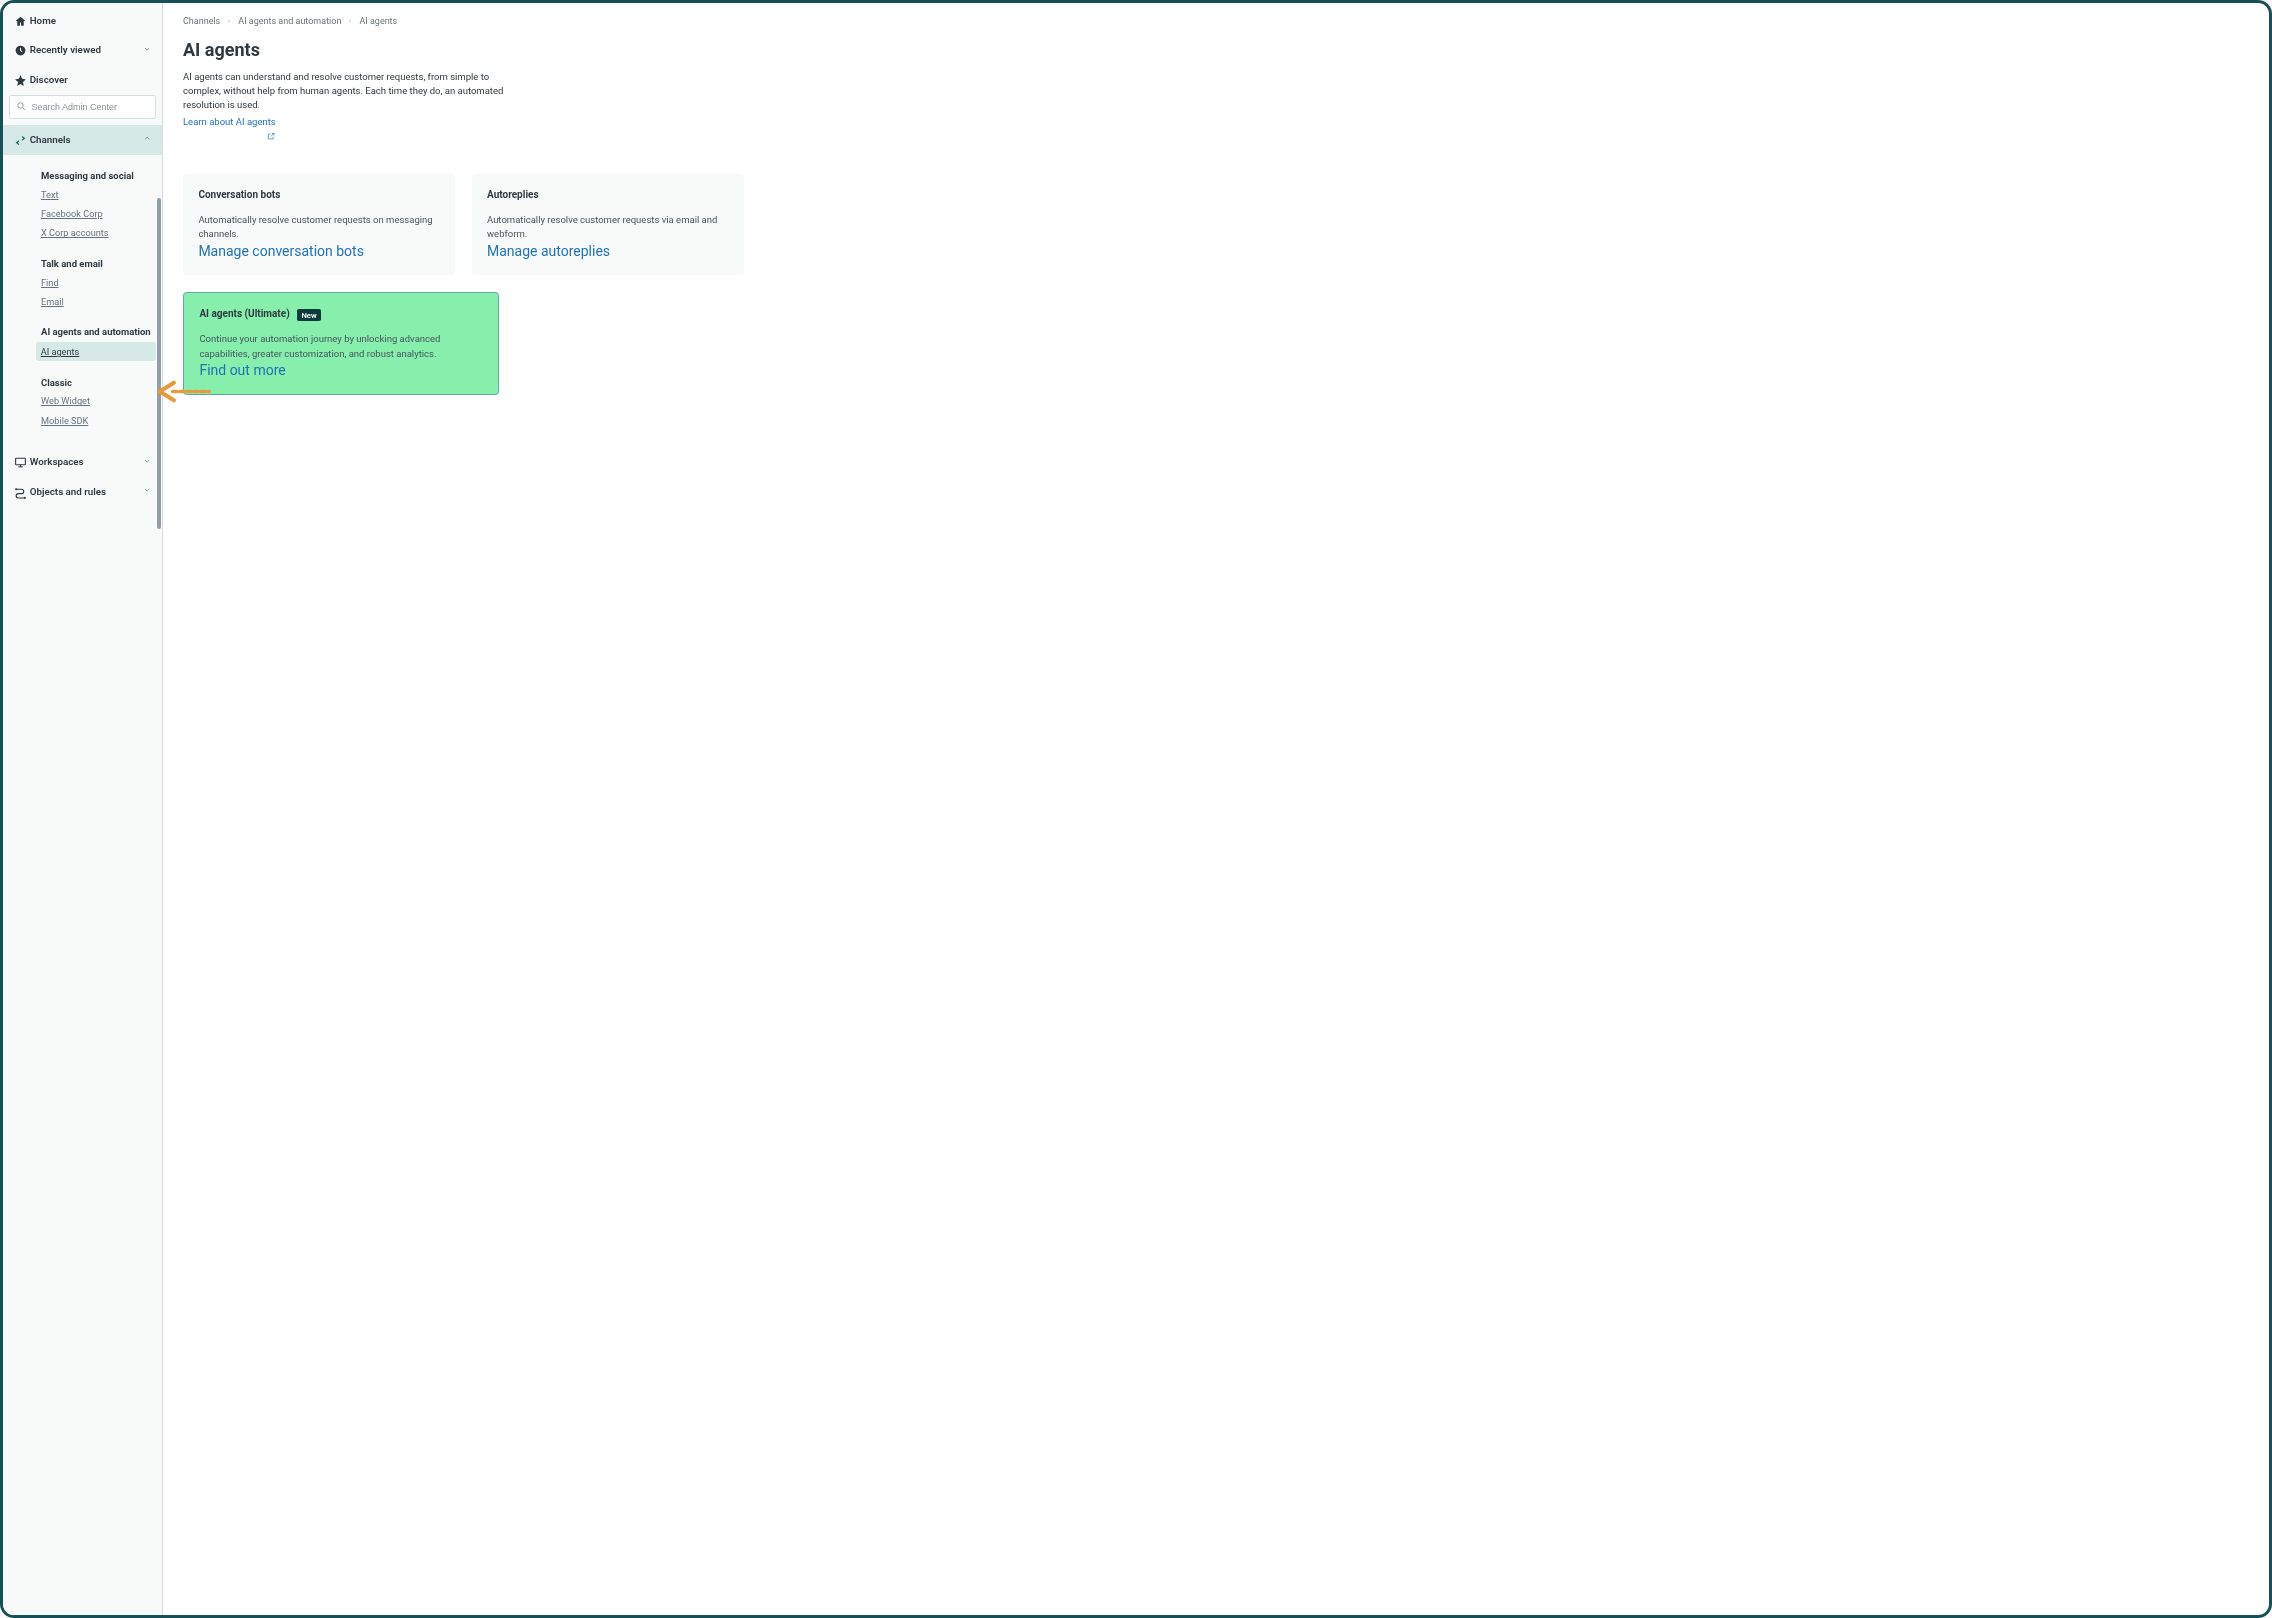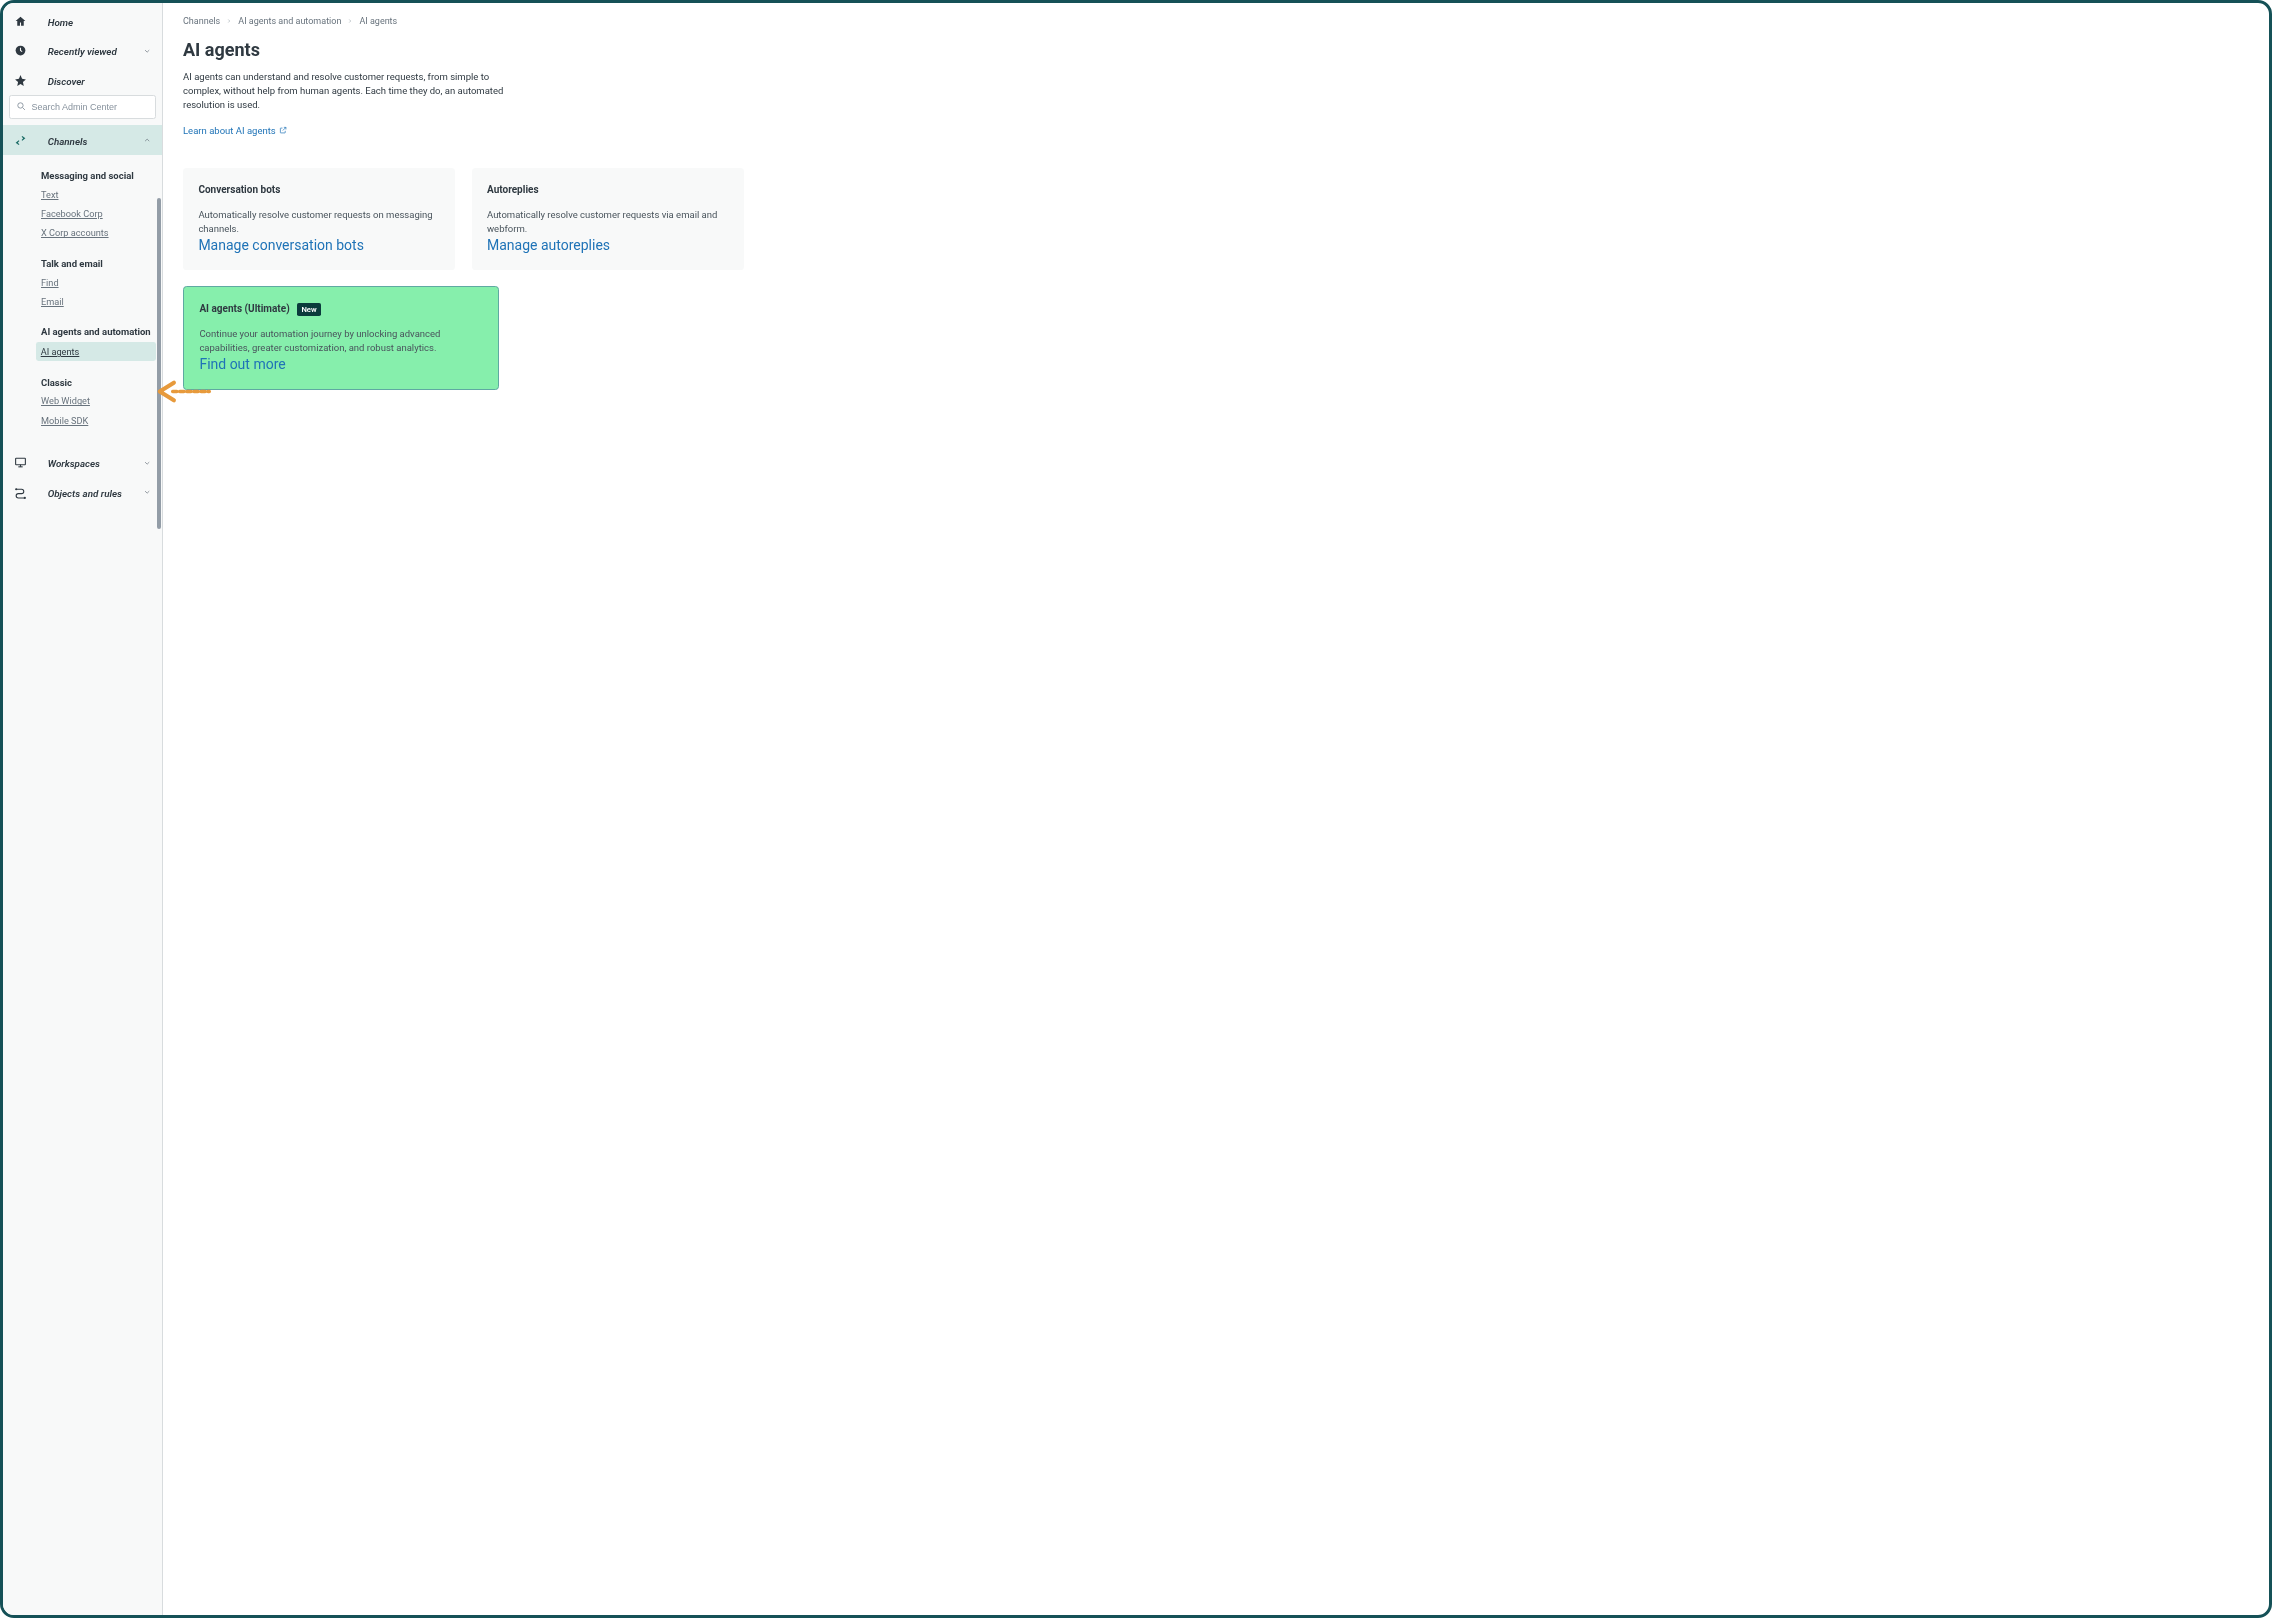--- a/index.html
+++ b/index.html
@@ -26,28 +26,27 @@
     background: #F8F9F9;
     border-right: 0.6px solid #D8DCDE;
     display: flex;
     flex-direction: column;
     overflow-y: auto;
     position: relative;
   }
   .nav-primary { padding: 3.6px 0 0; }
   .nav-item {
     display: flex;
-    align-items: flex-end;
-    gap: 21px;
+    align-items: flex-start;
+    gap: 3px;
     padding: 8.3px 10.7px;
     font-size: 9.8px;
     font-weight: 600;
     color: #2F3941;
     cursor: pointer;
-    font-style: italic;
   }
   .nav-item .chev { margin-left: auto; color: #68737D; }
   .nav-item.section-head {
     font-weight: 600;
   }
   .icon { width: 13px; height: 13px; display: inline-flex; align-items: center; justify-content: center; }
   .icon svg { width: 13px; height: 13px; fill: #2F3941; }
 
   .search-wrap { padding: 0 6px 6px; }
   .search {
@@ -142,22 +141,23 @@
     margin-top: 9.5px;
     max-width: 331px;
     line-height: 1.5;
   }
   .learn-link {
     display: inline-flex;
     align-items: flex-end;
     gap: 3.6px;
     color: #1F73B7;
     font-size: 9.5px;
-    margin-top: 13px;
+    margin-top: 4px;
     cursor: pointer;
+    flex-direction: column;
   }
   .learn-link svg { width: 8.3px; height: 8.3px; fill: #1F73B7; }
 
   .cards {
     display: flex;
     gap: 16.6px;
     margin-top: 32px;
     flex-wrap: wrap;
   }
   .card {

